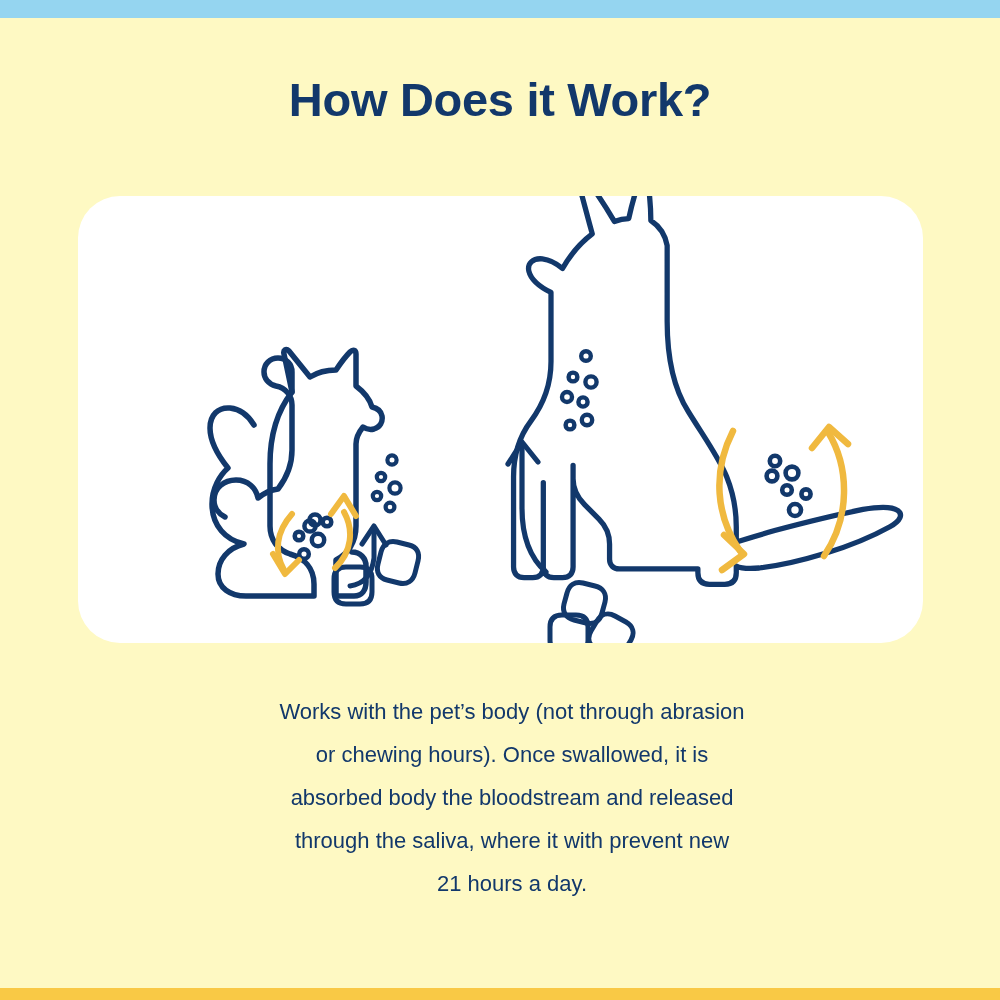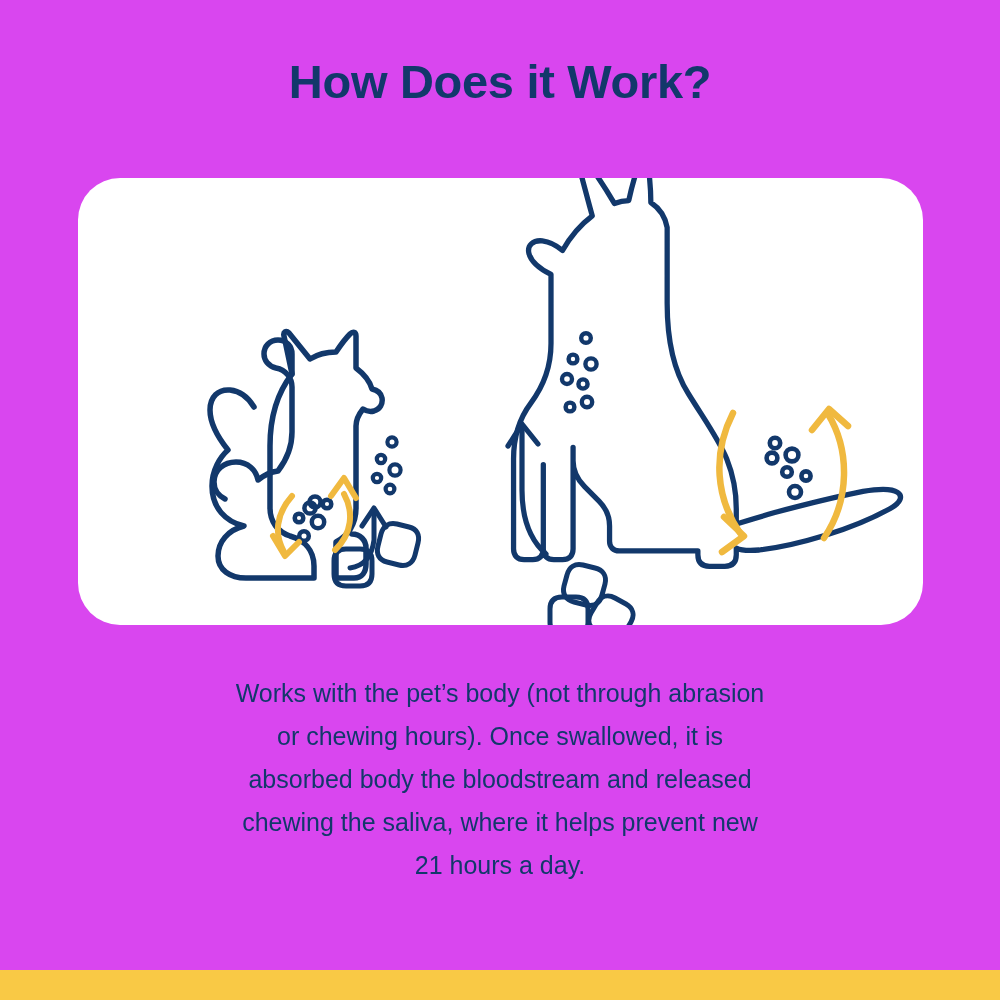--- a/index.html
+++ b/index.html
@@ -10,21 +10,22 @@
     width: 1000px;
     height: 1000px;
     background: #95d5f0;
     font-family: "Liberation Sans", sans-serif;
     overflow: hidden;
     position: relative;
   }
   #infographic {
     position: absolute;
     inset: 0;
-    background: #d946ef;
+    background: #fef9c3;
+    margin-top: 18px;
   }
   .title {
     position: absolute;
     top: 56px;
     left: 0;
     width: 1000px;
     text-align: center;
     font-size: 47px;
     font-weight: bold;
     color: #12386b;
@@ -41,26 +42,26 @@
     border-radius: 42px;
     overflow: hidden;
   }
   .illustration-card svg {
     display: block;
     width: 845px;
     height: 447px;
   }
   .body-copy {
     position: absolute;
-    left: 80px;
+    left: 92px;
     top: 672px;
     width: 840px;
     text-align: center;
     color: #12386b;
-    font-size: 25px;
+    font-size: 22px;
     line-height: 43px;
   }
   .body-copy .line {
     display: block;
     white-space: nowrap;
   }
   .bottom-bar {
     position: absolute;
     left: 0;
     top: 970px;
@@ -262,19 +263,19 @@
         <path d="M472,431 C472,423 476,419 484,419 L498,419 C506,419 510,423 510,431 L510,444 C510,452 506,456 498,456 L484,456 C476,456 472,452 472,444 Z"></path>
       </g>
 
     </svg>
   </div>
 
   <div class="body-copy">
     <span class="line">Works with the pet’s body (not through abrasion</span>
     <span class="line">or chewing hours). Once swallowed, it is</span>
     <span class="line">absorbed body the bloodstream and released</span>
-    <span class="line">chewing the saliva, where it helps prevent new</span>
+    <span class="line">through the saliva, where it with prevent new</span>
     <span class="line">21 hours a day.</span>
   </div>
 
   <div class="bottom-bar"></div>
 
 </div>
 
 </body></html>

